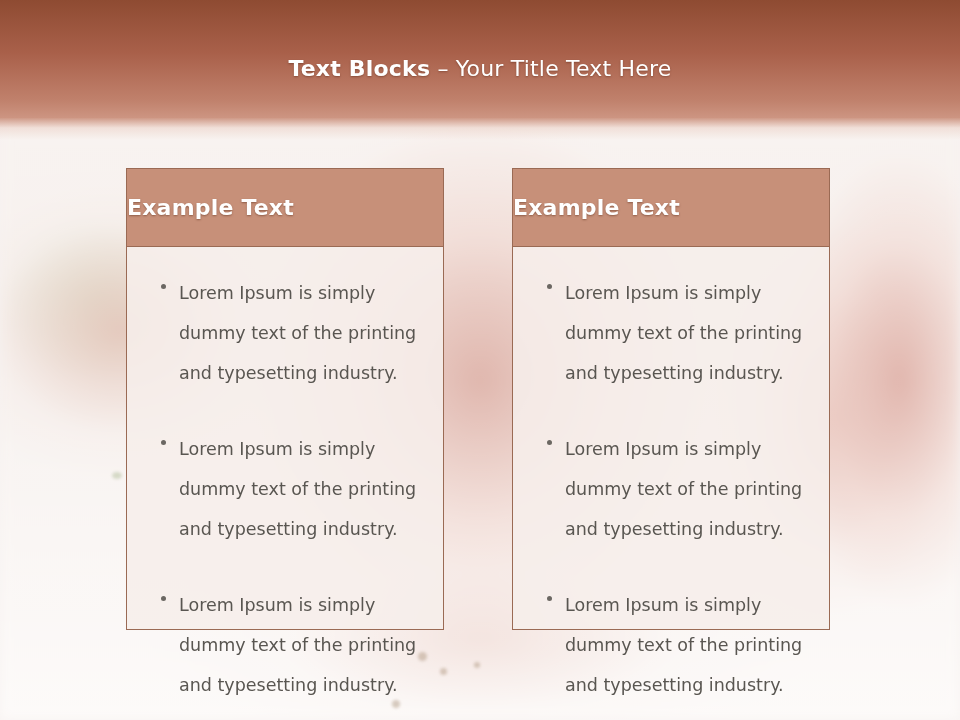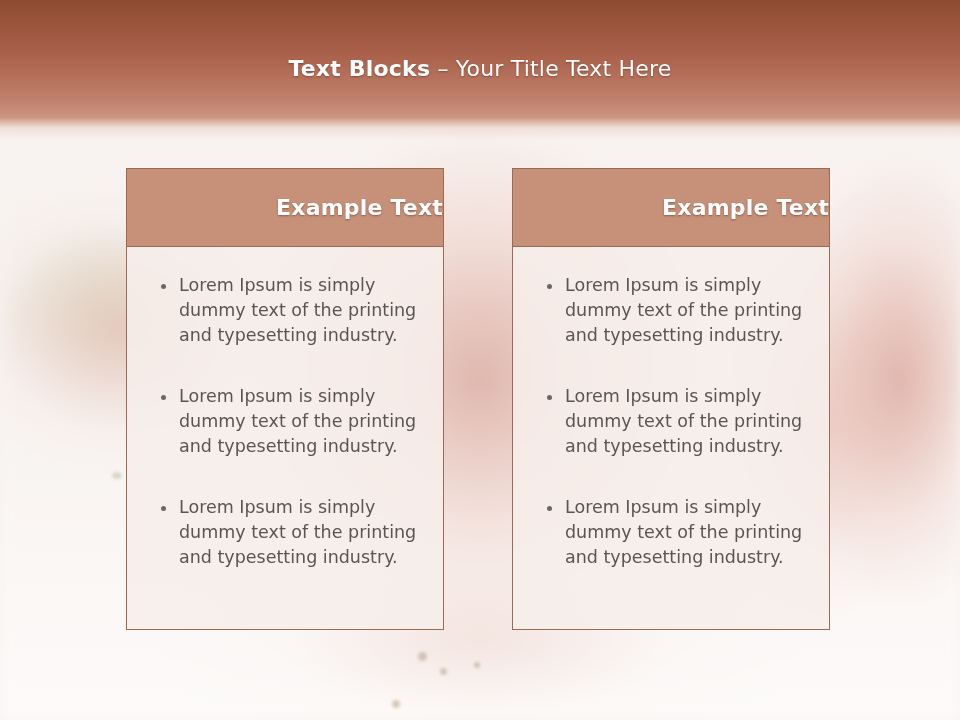--- a/index.html
+++ b/index.html
@@ -98,21 +98,21 @@
   #block-right { left: 512px; }
 
   .block-header {
     position: relative;
     height: 78px;
     background: #c79079;
     border-bottom: 1px solid #9a6a54;
     box-sizing: border-box;
     display: flex;
     align-items: center;
-    justify-content: flex-end;
+    justify-content: flex-start;
   }
   .block-header-text {
     font-size: 22px;
     font-weight: bold;
     color: #ffffff;
     text-shadow: 0 1px 2px rgba(90,45,28,0.5);
     letter-spacing: 0.2px;
   }
 
   .block-body {
@@ -123,21 +123,21 @@
   ul.bullets {
     list-style: none;
     margin: 0;
     padding: 0;
   }
   ul.bullets li {
     position: relative;
     margin: 0 0 36px 0;
     padding-left: 44px;
     font-size: 17.5px;
-    line-height: 25px;
+    line-height: 40px;
     color: #595651;
   }
   ul.bullets li:last-child {
     margin-bottom: 0;
   }
   ul.bullets li .dot {
     position: absolute;
     left: 26px;
     top: 11px;
     width: 5px;

